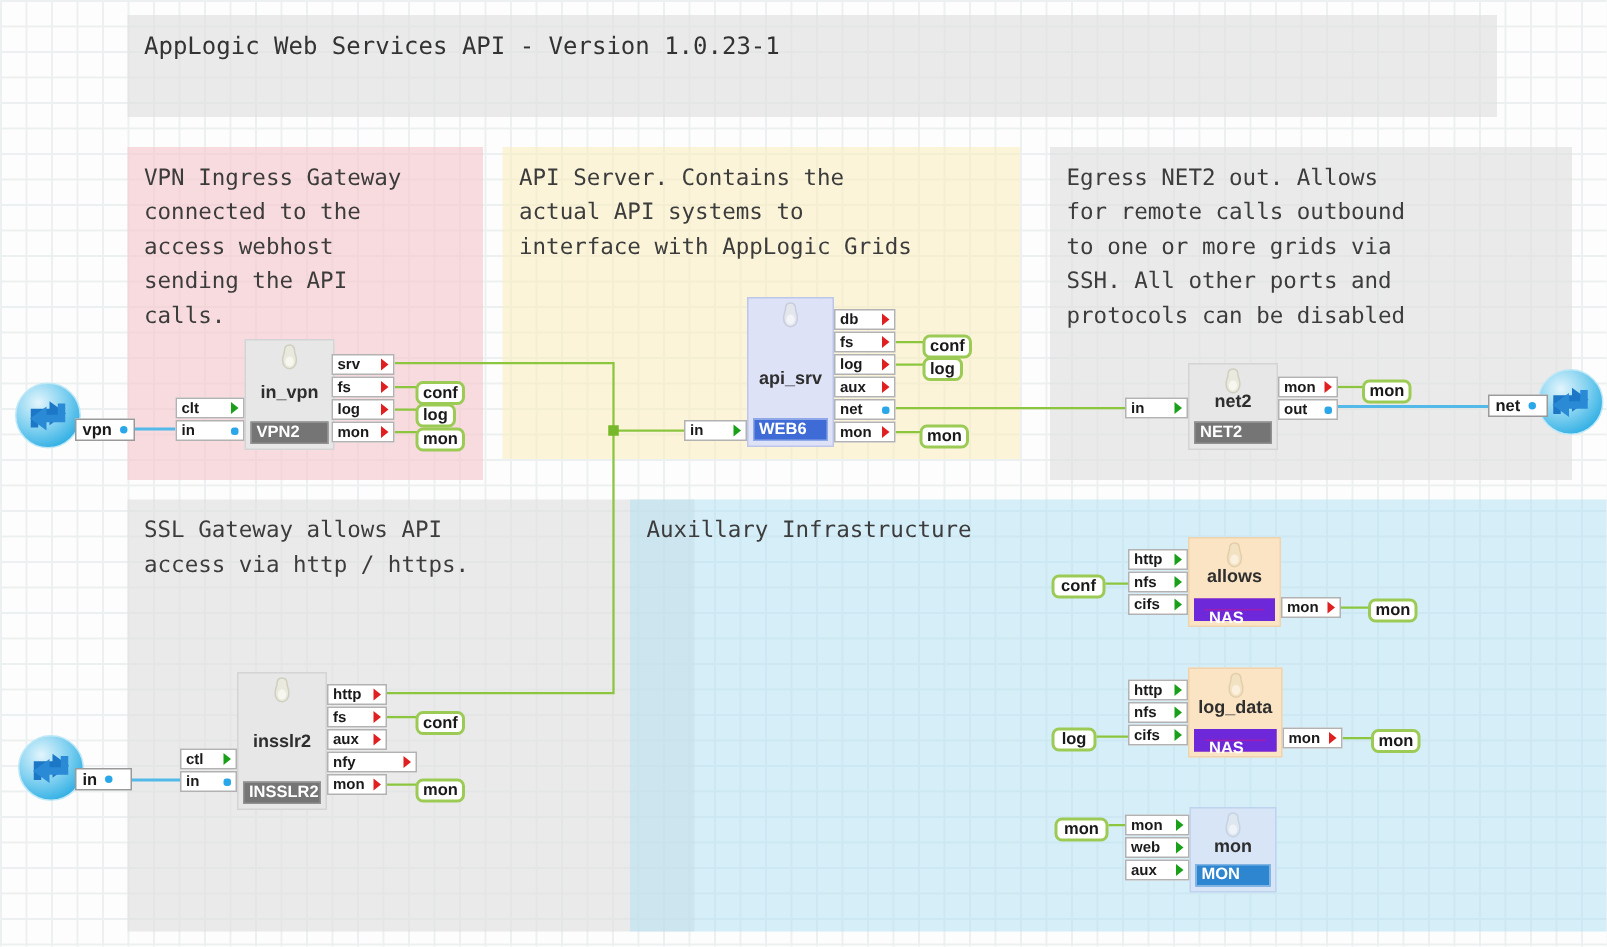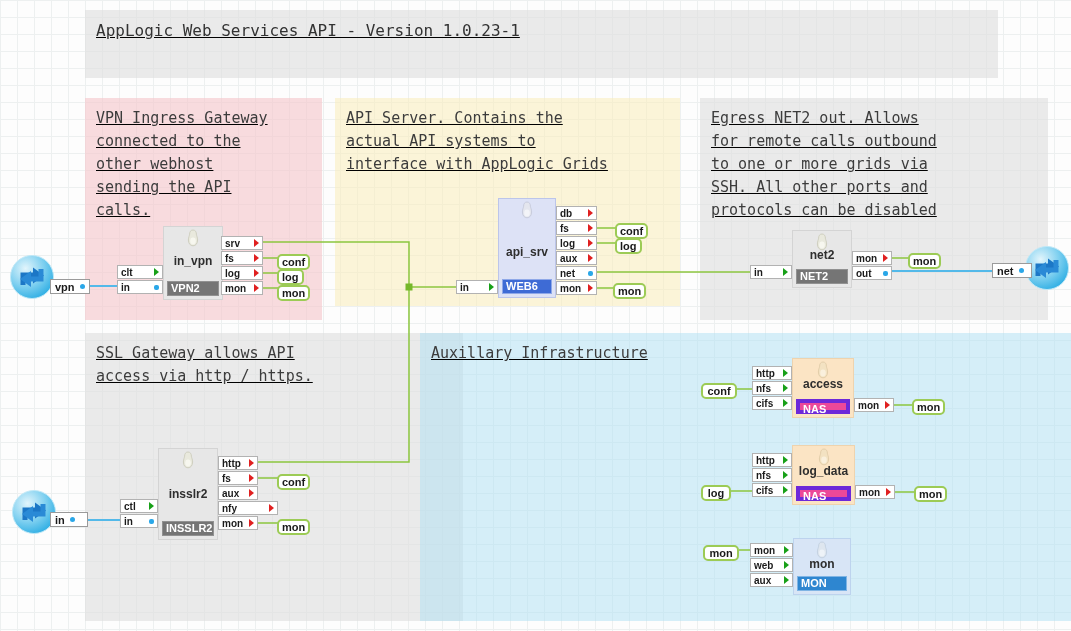--- a/index.html
+++ b/index.html
@@ -6,21 +6,21 @@
   html,body { margin:0; padding:0; }
   body {
     width:1071px; height:631px; position:relative; overflow:hidden;
     font-family:"Liberation Sans", sans-serif;
     background-color:#fdfdfd;
     background-image:
       linear-gradient(#edf0f0 1px, transparent 1px),
       linear-gradient(90deg, #edf0f0 1px, transparent 1px);
     background-size:17px 17px;
   }
-  .region { position:absolute; z-index:1;text-decoration:underline; }
+  .region { position:absolute; z-index:1; }
   .region.gray   { background:rgba(222,222,222,0.62); }
   .region.pink   { background:rgba(245,199,204,0.62); }
   .region.yellow { background:rgba(250,236,185,0.55); }
   .region.blue   { background:rgba(173,223,243,0.50); }
   .rtext {
     padding:9px 11px; font:15px/23px "DejaVu Sans Mono", monospace;
     color:#3c3c3c; white-space:pre-line;
   }
   .rtext.title { font-size:16px; line-height:24px; color:#333; }
 
@@ -37,21 +37,21 @@
     position:absolute; left:0; width:100%; text-align:center;
     font:bold 12px "Liberation Sans", sans-serif; color:#2e2e2e;
   }
   .clabel {
     position:absolute; left:3px; right:3px; bottom:3px; height:15px;
     line-height:14px; padding-left:3px; color:#fff;
     font:bold 11px "Liberation Sans", sans-serif;
   }
   .clabel.dkgray { background:#757575; border:1px solid #919191; }
   .clabel.web    { background:#3e6bd5; border:1px solid #8fa8e8; }
-  .clabel.nas    { background:#ec4899; border:4px solid #6d28d9; }
+  .clabel.nas    { background:#a21caf; border:7px solid #6d28d9; }
   .clabel.monc   { background:#2e86d0; border:1px solid #7fb4e4; }
   .tux { position:absolute; top:2px; left:50%; margin-left:-8px; }
 
   .port {
     position:absolute; height:14px; z-index:5; background:#fff;
     border:1px solid #b2b2b2; display:flex; align-items:center;
     justify-content:space-between; padding:0 3px;
   }
   .plabel { font:bold 10px "Liberation Sans", sans-serif; color:#1a1a1a; }
   .tri { width:0; height:0; border-top:4px solid transparent;
@@ -84,21 +84,21 @@
     </radialGradient>
   </defs>
 </svg>
 
 <div class="region gray" style="left:85px;top:10px;width:913px;height:68px">
   <div class="rtext title">AppLogic Web Services API - Version 1.0.23-1</div>
 </div>
 <div class="region pink" style="left:85px;top:98px;width:237px;height:222px">
   <div class="rtext">VPN Ingress Gateway
 connected to the
-other webhost
+access webhost
 sending the API
 calls.</div>
 </div>
 <div class="region yellow" style="left:335px;top:98px;width:345px;height:208px">
   <div class="rtext">API Server. Contains the
 actual API systems to
 interface with AppLogic Grids</div>
 </div>
 <div class="region gray" style="left:700px;top:98px;width:348px;height:222px">
   <div class="rtext">Egress NET2 out. Allows
@@ -237,21 +237,21 @@
     <span class="gdot"></span>
   </div>
 <div class="port" style="left:556px;top:281px;width:41px">
     <span class="plabel">mon</span>
     <span class="tri out"></span>
   </div>
 <div class="term" style="left:615px;top:223px">conf</div>
 <div class="term" style="left:615px;top:238px">log</div>
 <div class="term" style="left:613px;top:283px">mon</div>
 
-<div class="comp gray" style="left:792px;top:230px;width:60px;height:58px">
+<div class="comp gray" style="left:792px;top:242px;width:60px;height:58px">
   <svg class="tux" width="16" height="18" viewBox="0 0 14 18">
     <path d="M7 1 C9.4 1 10.4 3 10.4 5.2 C10.4 6.6 11.6 8.2 11.6 11 C11.6 14.6 9.6 16.8 7 16.8 C4.4 16.8 2.4 14.6 2.4 11 C2.4 8.2 3.6 6.6 3.6 5.2 C3.6 3 4.6 1 7 1 Z" fill="#e9e9dd" stroke="#cfcfc0"></path>
     <ellipse cx="7" cy="12" rx="2.8" ry="3.4" fill="#f7f7ef"></ellipse>
   </svg>
   <div class="cname" style="top:17px">net2</div>
   <div class="clabel dkgray">NET2</div>
 </div>
 <div class="port" style="left:750px;top:265px;width:42px">
     <span class="plabel">in</span>
     <span class="tri"></span>
@@ -311,21 +311,21 @@
 <div class="ioterm" style="left:50px;top:512px;width:38px">
     <span>in</span>
     <span class="iodot"></span>
   </div>
 
 <div class="comp tan" style="left:792px;top:358px;width:62px;height:60px">
   <svg class="tux" width="16" height="18" viewBox="0 0 14 18">
     <path d="M7 1 C9.4 1 10.4 3 10.4 5.2 C10.4 6.6 11.6 8.2 11.6 11 C11.6 14.6 9.6 16.8 7 16.8 C4.4 16.8 2.4 14.6 2.4 11 C2.4 8.2 3.6 6.6 3.6 5.2 C3.6 3 4.6 1 7 1 Z" fill="#f3e2c2" stroke="#e3ceaa"></path>
     <ellipse cx="7" cy="12" rx="2.8" ry="3.4" fill="#faf0dd"></ellipse>
   </svg>
-  <div class="cname" style="top:18px">access</div>
+  <div class="cname" style="top:18px">allows</div>
   <div class="clabel nas">NAS</div>
 </div>
 <div class="port" style="left:752px;top:366px;width:40px">
     <span class="plabel">http</span>
     <span class="tri"></span>
   </div>
 <div class="port" style="left:752px;top:381px;width:40px">
     <span class="plabel">nfs</span>
     <span class="tri"></span>
   </div>

